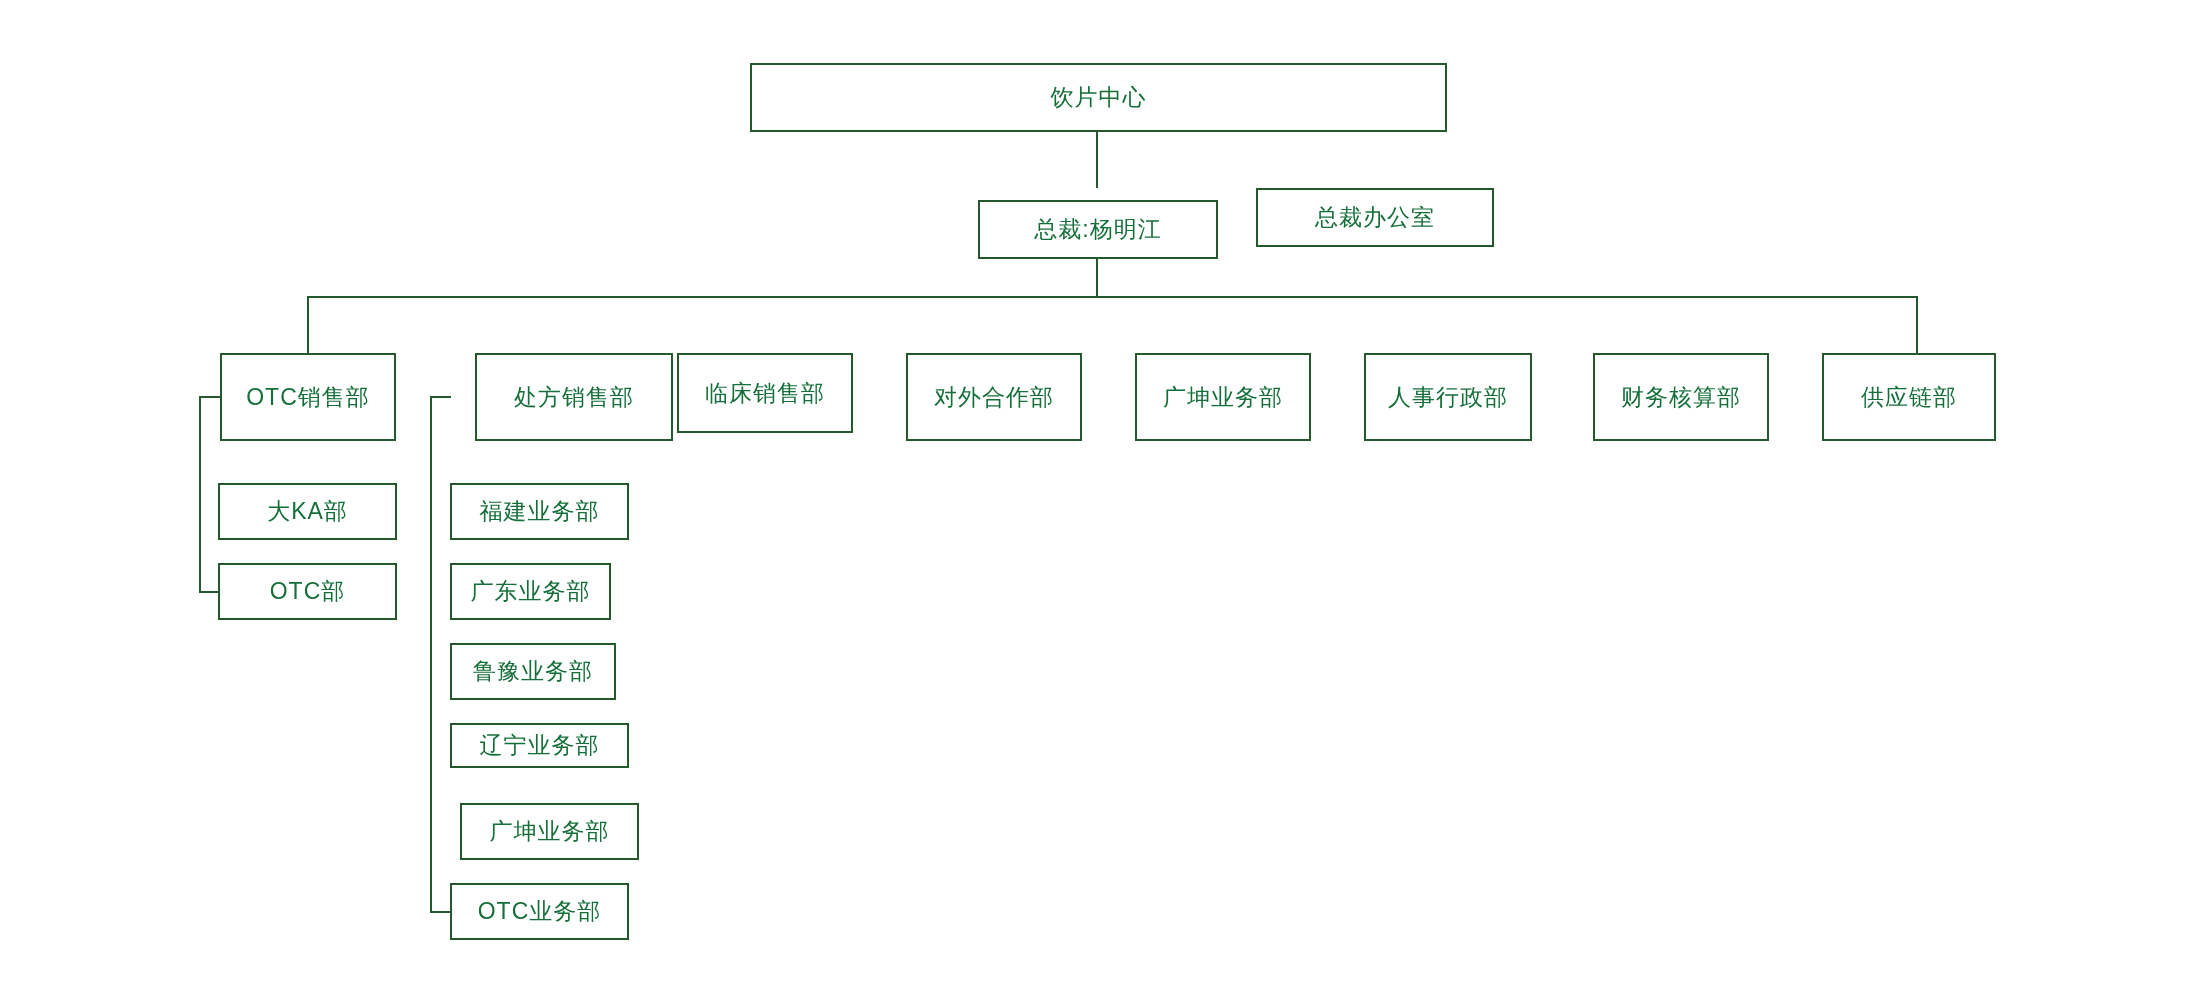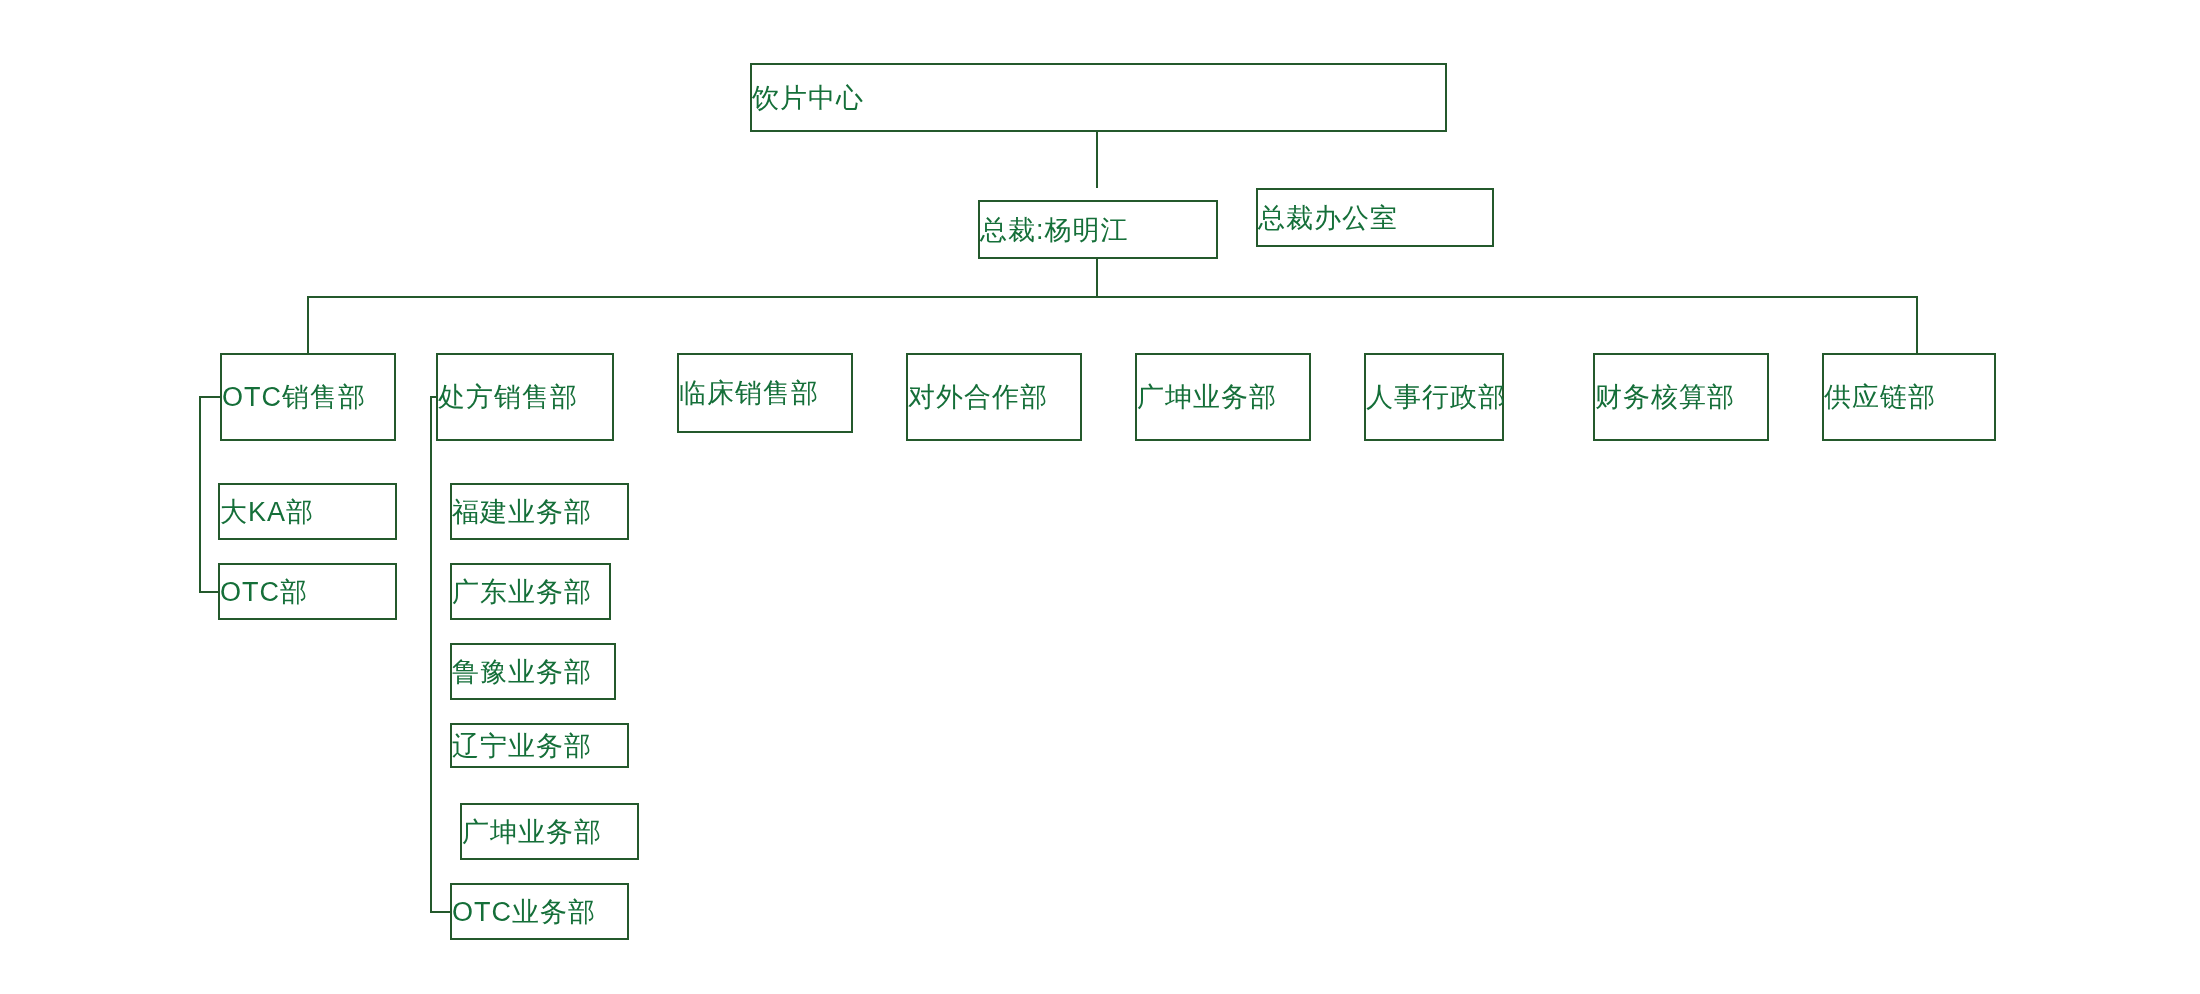--- a/index.html
+++ b/index.html
@@ -11,22 +11,22 @@
   body{
     font-family:"Liberation Sans","DejaVu Sans",sans-serif;
     width:2200px;height:994px;overflow:hidden;position:relative;
   }
   .canvas{position:absolute;left:0;top:0;width:2200px;height:994px;background:var(--bg);}
   .box{
     position:absolute;
     border:2px solid var(--line);
     background:var(--bg);
     color:var(--text);
-    display:flex;align-items:center;
-    font-size:27px;letter-spacing:1px;font-weight:400;
+    display:flex;align-items:center;justify-content:center;
+    font-size:23px;letter-spacing:1px;font-weight:400;
     box-sizing:border-box;
     white-space:nowrap;
   }
   .line{
     position:absolute;
     background:var(--line);
   }
 </style>
 </head>
 <body>
@@ -54,33 +54,33 @@
   <div class="box" style="left:978px;top:200px;width:240px;height:59px">
     <span>总裁:杨明江</span>
   </div>
   <div class="box" style="left:1256px;top:188px;width:238px;height:59px">
     <span>总裁办公室</span>
   </div>
 
   <div class="box" style="left:220px;top:353px;width:176px;height:88px">
     <span>OTC销售部</span>
   </div>
-  <div class="box" style="left:436px;top:353px;width:178px;height:88px">
+  <div class="box" style="left:475px;top:353px;width:198px;height:88px">
     <span>处方销售部</span>
   </div>
   <div class="box" style="left:677px;top:353px;width:176px;height:80px">
     <span>临床销售部</span>
   </div>
   <div class="box" style="left:906px;top:353px;width:176px;height:88px">
     <span>对外合作部</span>
   </div>
   <div class="box" style="left:1135px;top:353px;width:176px;height:88px">
     <span>广坤业务部</span>
   </div>
-  <div class="box" style="left:1364px;top:353px;width:140px;height:88px">
+  <div class="box" style="left:1364px;top:353px;width:168px;height:88px">
     <span>人事行政部</span>
   </div>
   <div class="box" style="left:1593px;top:353px;width:176px;height:88px">
     <span>财务核算部</span>
   </div>
   <div class="box" style="left:1822px;top:353px;width:174px;height:88px">
     <span>供应链部</span>
   </div>
 
   <div class="box" style="left:218px;top:483px;width:179px;height:57px">

